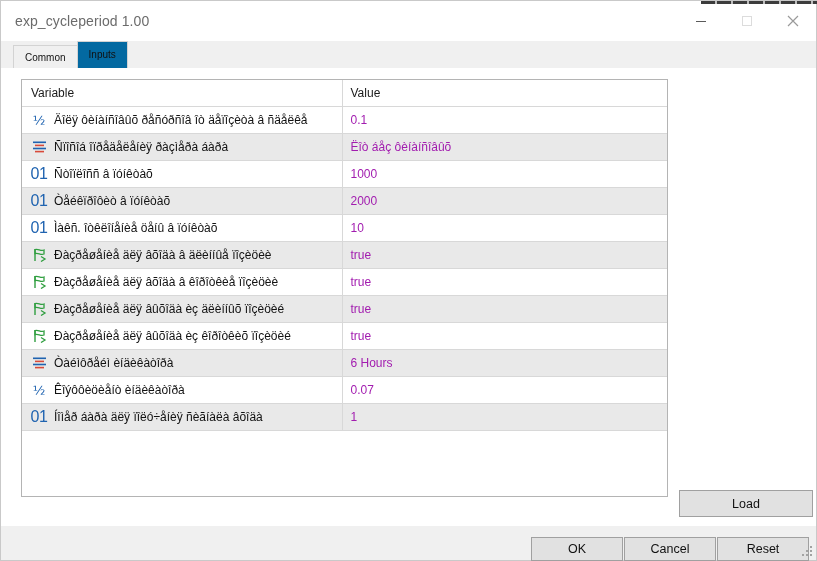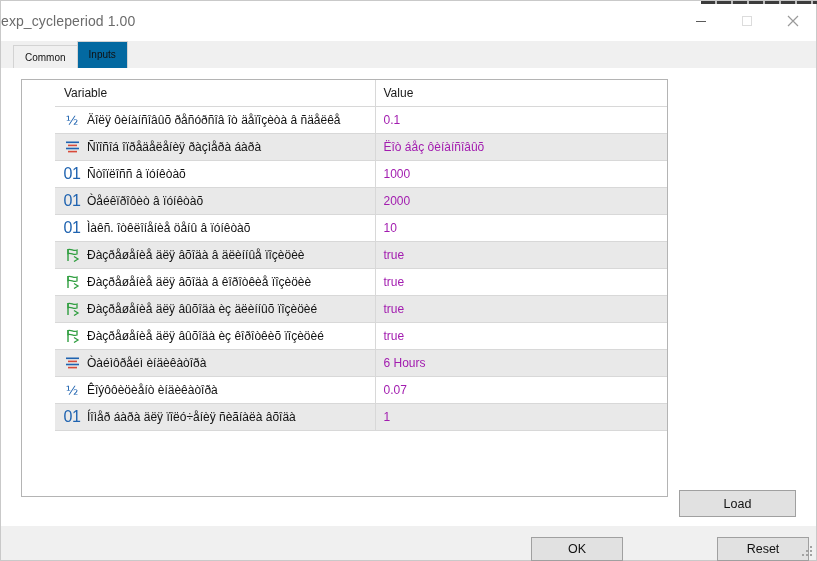--- a/index.html
+++ b/index.html
@@ -43,20 +43,21 @@
   
   .titlebar {
     height: 40px;
     background: #ffffff;
     display: flex;
     align-items: center;
     flex: 0 0 auto;
     position: relative;
   }
   .title-text {
+    margin-left: 14px;
     font-size: 14px;
     color: #6b6b6b;
     letter-spacing: .1px;
     white-space: nowrap;
   }
   .win-controls {
     margin-left: auto;
     display: flex;
     height: 40px;
   }
@@ -121,21 +122,20 @@
   .grid {
     position: absolute;
     left: 20px;
     top: 11px;
     width: 647px;
     height: 418px;
     box-sizing: border-box;
     border: 1px solid #b4b4b4;
     background: #ffffff;
     overflow: hidden;
-    padding-left: 33px;
   }
   .grid table {
     border-collapse: collapse;
     width: 100%;
     table-layout: fixed;
   }
   .grid col.c-var { width: 320px; }
   .grid col.c-val { width: auto; }
 
   .grid th {
@@ -216,21 +216,21 @@
     font-size: 12.5px;
     color: #111;
     display: flex;
     align-items: center;
     justify-content: center;
     text-align: center;
   }
   .side-btn {
     position: absolute;
     left: 678px;
-    width: 117px;
+    width: 134px;
     height: 27px;
   }
   #btn-load { top: 422px; }
   #btn-save { top: 460px; }
 
   
   .footer {
     flex: 0 0 auto;
     height: 34px;
     background: #f0f0f0;
@@ -469,20 +469,21 @@
           </tbody>
       </table>
     </div>
 
     <div class="btn side-btn" id="btn-load">Load</div>
     <div class="btn side-btn" id="btn-save">Save</div>
   </div>
 
   <div class="footer">
     <div class="btn foot-btn" id="btn-ok">OK</div>
+    <div class="btn foot-btn" id="btn-cancel">Cancel</div>
     <div class="btn foot-btn" id="btn-reset">Reset</div>
     <div class="grip">
       <i style="left:9px;top:1px"></i>
       <i style="left:5px;top:5px"></i>
         <i style="left:9px;top:5px"></i>
       <i style="left:1px;top:9px"></i>
         <i style="left:5px;top:9px"></i>
         <i style="left:9px;top:9px"></i>
     </div>
   </div>

